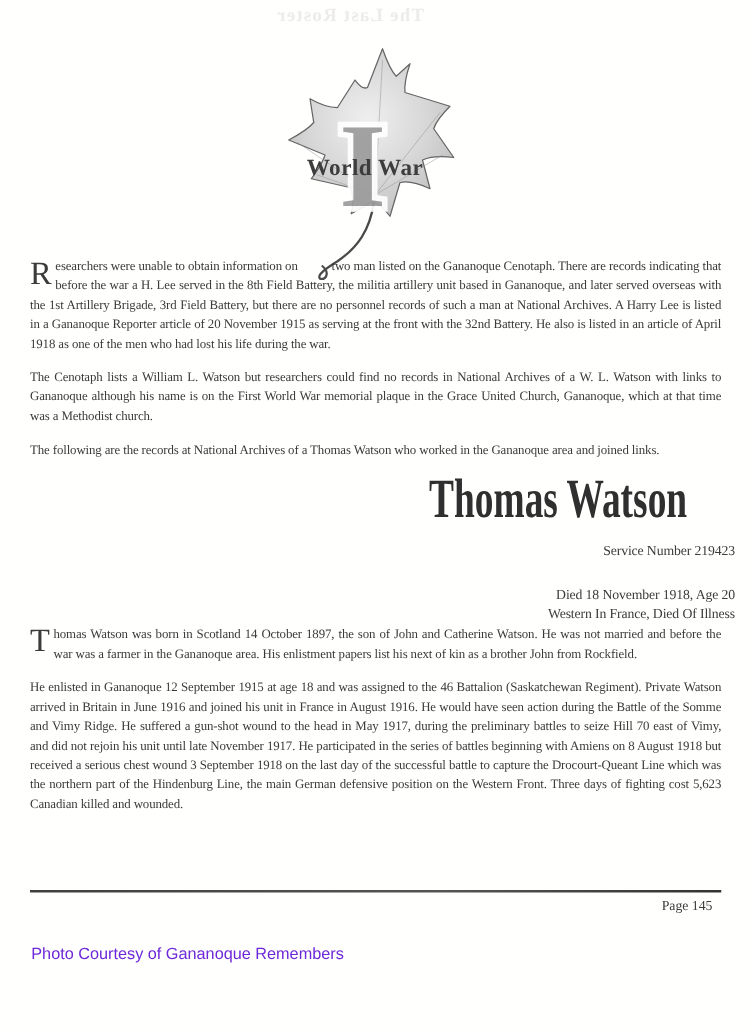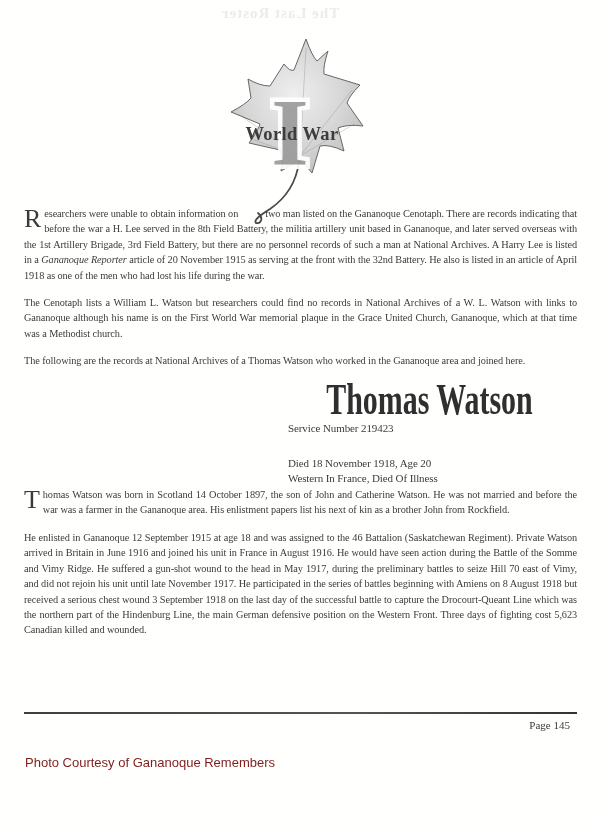--- a/index.html
+++ b/index.html
@@ -36,52 +36,52 @@
     letter-spacing:-0.1px;
   }
   .content p{margin:0 0 12px 0;}
   .dropcap{
     float:left;
     font-size:26px;line-height:22px;
     padding:2px 3px 0 0;
     color:#3b3b3b;
   }
   .stem-gap{display:inline-block;width:27px;}
-  .serif-italic{font-style:italic;}
+  .serif-italic{}
 
   
-  .soldier-block{width:300px;margin:2px 0 2px 264px;text-align:left;}
+  .soldier-block{width:300px;margin:2px 0 2px 264px;text-align:right;}
   .soldier-name{
     display:inline-block;
     font-size:41px;font-weight:bold;
     white-space:nowrap;
     color:#2f2f2f;
     transform:scale(0.73,1.08);
     transform-origin:center bottom;
     letter-spacing:0px;
     line-height:38px;
   }
-  .service-number{font-size:11px;margin-top:2px;color:#3b3b3b;}
+  .service-number{font-size:11px;margin-top:15px;color:#3b3b3b;}
   .died-block{margin-top:20px;font-size:11px;line-height:14.5px;color:#3b3b3b;}
   .bio-start{margin-top:15px;}
 
   
   .footer-rule{
     position:absolute;left:24px;top:712px;width:553px;height:2px;
     background:linear-gradient(to right,#3f3f3f,#555 60%,#333);
   }
   .page-number{
     position:absolute;top:719px;right:30px;
     font-size:11px;color:#3b3b3b;
   }
   .credits{
     position:absolute;left:25px;top:754px;
     font-family:"Liberation Sans", sans-serif;
     font-size:13px;line-height:17.5px;
-    color:#7f1d1d;
+    color:#6d28d9;
   }
 </style>
 </head>
 <body>
 
 <div class="page">
 
   <div class="bleed">The Last Roster</div>
 
   <svg class="emblem" viewBox="0 0 152 194" xmlns="http://www.w3.org/2000/svg">
@@ -111,21 +111,21 @@
   </svg>
 
   <div class="content">
 
     <p>
       <span class="dropcap">R</span><span>esearchers were unable to obtain information on</span><span class="stem-gap"></span><span>two man listed on the Gananoque Cenotaph. There are records indicating that before the war a H. Lee served in the 8th Field Battery, the militia artillery unit based in Gananoque, and later served overseas with the 1st Artillery Brigade, 3rd Field Battery, but there are no personnel records of such a man at National Archives. A Harry Lee is listed in a </span><span class="serif-italic">Gananoque Reporter</span><span> article of 20 November 1915 as serving at the front with the 32nd Battery. He also is listed in an article of April 1918 as one of the men who had lost his life during the war.</span>
     </p>
 
     <p>The Cenotaph lists a William L. Watson but researchers could find no records in National Archives of a W. L. Watson with links to Gananoque although his name is on the First World War memorial plaque in the Grace United Church, Gananoque, which at that time was a Methodist church.</p>
 
-    <p>The following are the records at National Archives of a Thomas Watson who worked in the Gananoque area and joined here.</p>
+    <p>The following are the records at National Archives of a Thomas Watson who worked in the Gananoque area and joined links.</p>
 
     <div class="soldier-block">
       <div class="soldier-name">Thomas Watson</div>
       <div class="service-number">Service Number 219423</div>
       <div class="died-block">
         <div>Died 18 November 1918, Age 20</div>
         <div>Western In France, Died Of Illness</div>
       </div>
     </div>
 

